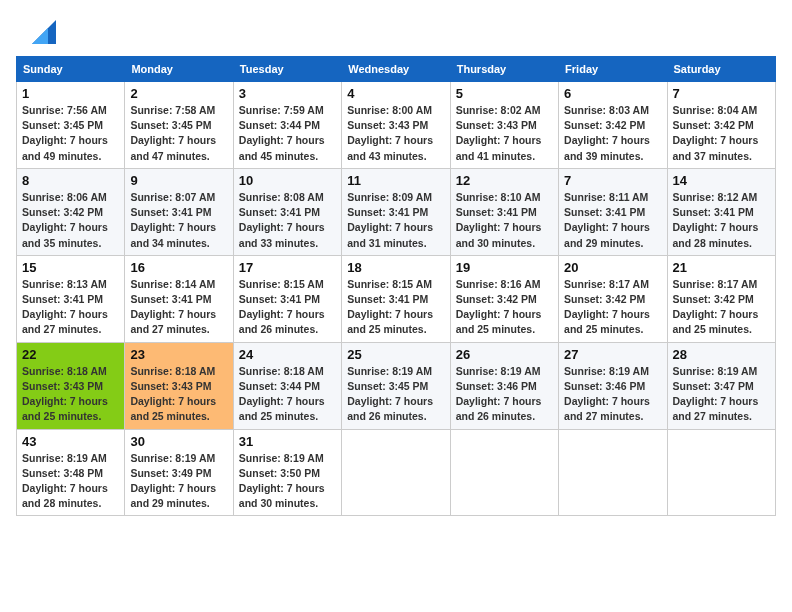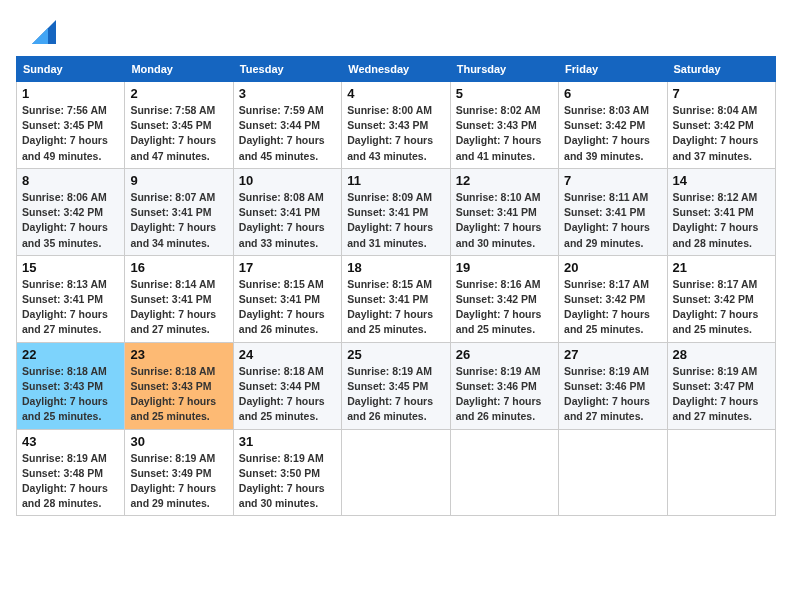--- a/index.html
+++ b/index.html
@@ -195,21 +195,21 @@
         <td>
         <span class="day-num">20</span>
         <span class="day-detail">Sunrise: 8:17 AM<br>Sunset: 3:42 PM<br>Daylight: 7 hours and 25 minutes.</span>
       </td>
         <td>
         <span class="day-num">21</span>
         <span class="day-detail">Sunrise: 8:17 AM<br>Sunset: 3:42 PM<br>Daylight: 7 hours and 25 minutes.</span>
       </td>
       </tr>
       <tr>
-        <td style="background: #7dd3fc;">
+        <td style="background: #84cc16;">
         <span class="day-num">22</span>
         <span class="day-detail">Sunrise: 8:18 AM<br>Sunset: 3:43 PM<br>Daylight: 7 hours and 25 minutes.</span>
       </td>
         <td style="background: #fdba74;">
         <span class="day-num">23</span>
         <span class="day-detail">Sunrise: 8:18 AM<br>Sunset: 3:43 PM<br>Daylight: 7 hours and 25 minutes.</span>
       </td>
         <td style="background: rgb(245, 247, 250);">
         <span class="day-num">24</span>
         <span class="day-detail">Sunrise: 8:18 AM<br>Sunset: 3:44 PM<br>Daylight: 7 hours and 25 minutes.</span>

